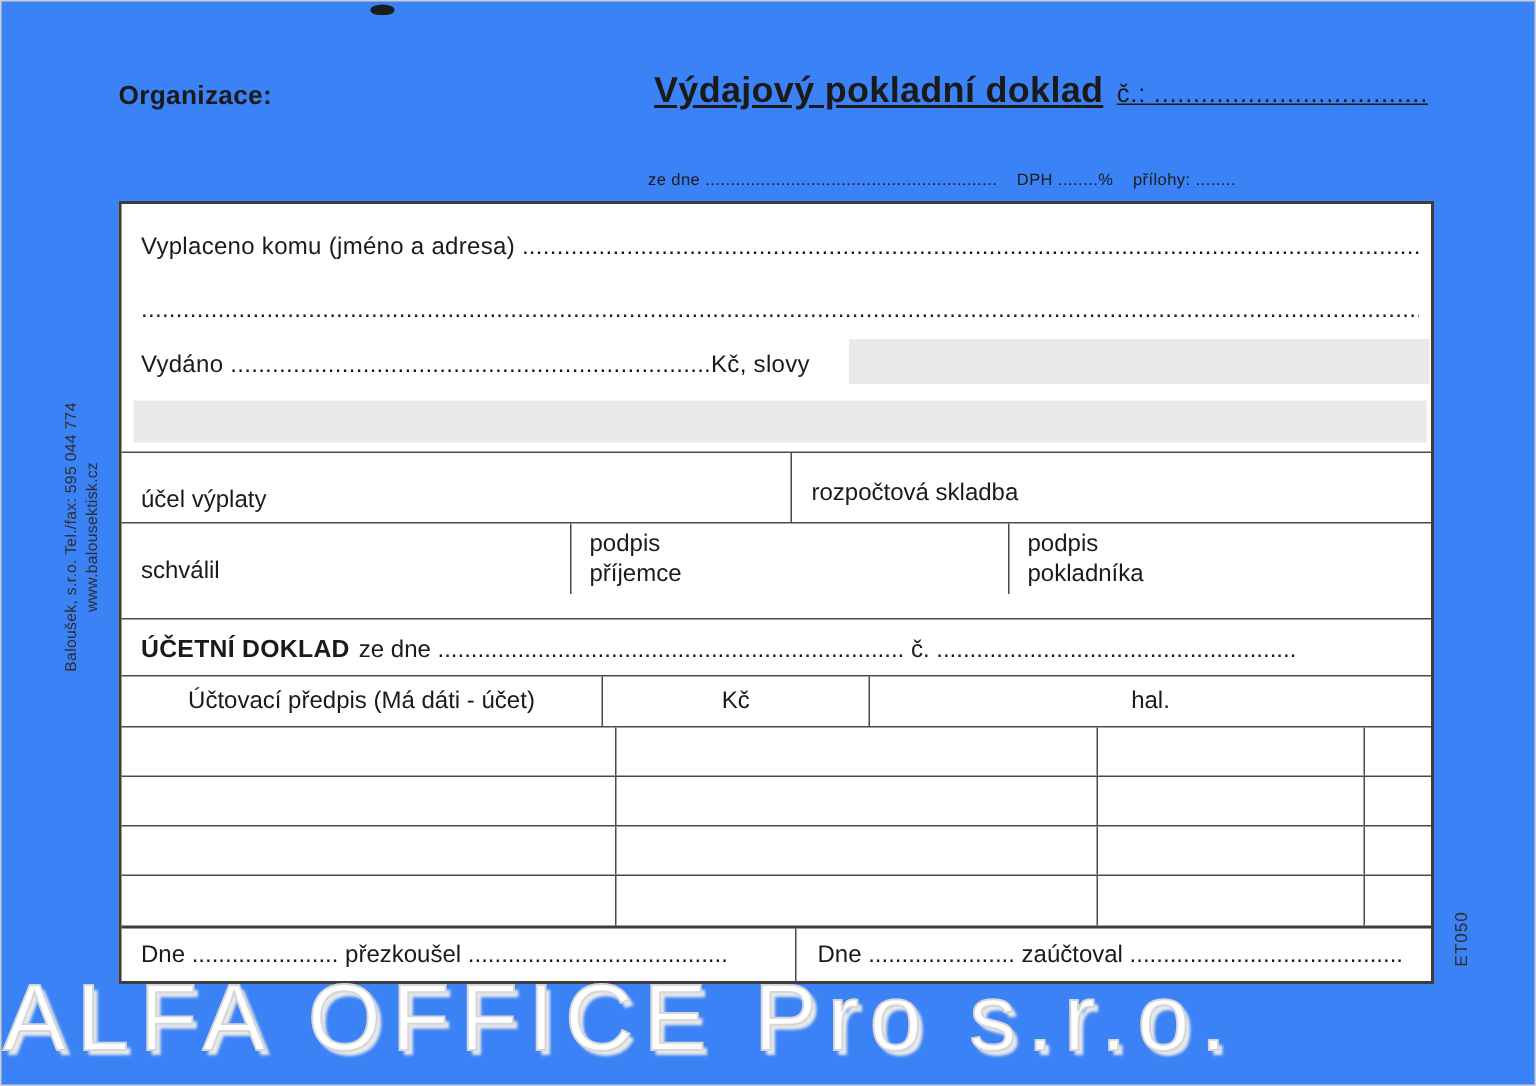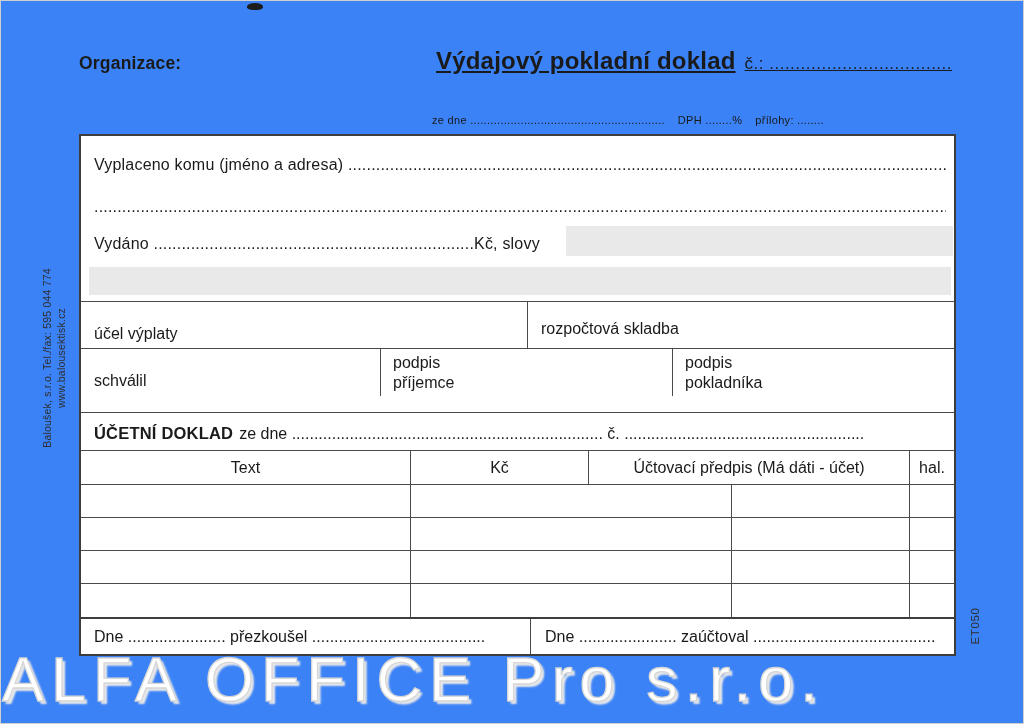--- a/index.html
+++ b/index.html
@@ -132,23 +132,22 @@
         <div>pokladníka</div>
       </div>
     </div>
 
     <div class="row-heading">
       <b>ÚČETNÍ DOKLAD</b>
       <span>ze dne ...................................................................... č. ......................................................</span>
     </div>
 
     <div class="t-head">
-      <div class="cell col1">Text</div>
+      <div class="cell col2">Účtovací předpis (Má dáti - účet)</div>
       <div class="cell col3">Kč</div>
-      <div class="cell col2">Účtovací předpis (Má dáti - účet)</div>
       <div class="cell col4">hal.</div>
     </div>
 
     <div class="t-row">
       <div class="col1"></div>
       <div class="col2"></div>
       <div class="col3"></div>
       <div class="col4"></div>
     </div>
     <div class="t-row">

